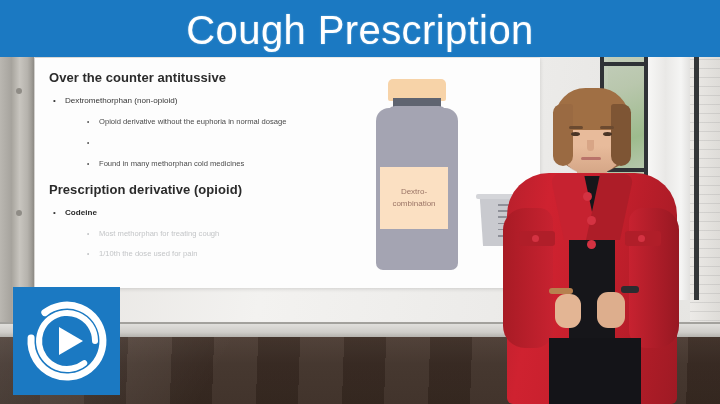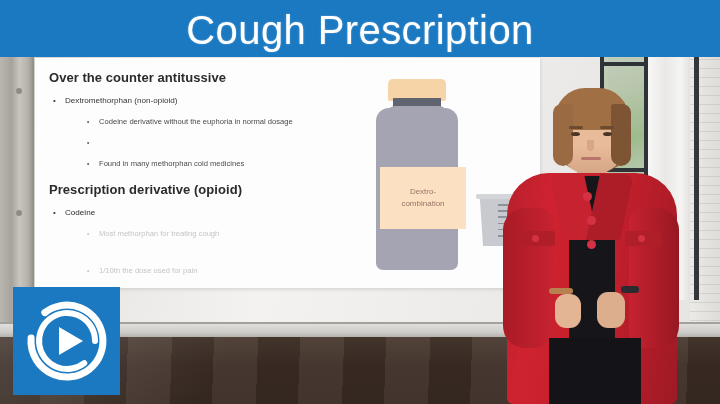--- a/index.html
+++ b/index.html
@@ -122,28 +122,28 @@
   .s-head{
     font-size:13px; font-weight:bold; color:#2b2b2b;
     letter-spacing:.05px;
   }
   .s-head.second{ margin-top:12.5px; }
   .bullet-row{
     display:flex; margin-top:10px;
   }
   .bullet-row.lvl1{ padding-left:4px; }
   .bullet-row.lvl2{ padding-left:38px; margin-top:10px; }
-  .bullet-row.lvl2.tight{ margin-top:26px; }
+  .bullet-row.lvl2.tight{ margin-top:9px; }
   .bul{
     width:12px; flex:0 0 12px; color:#3a3a3a; font-size:8px; line-height:11px;
   }
   .bul.small{ font-size:6.5px; color:#555; }
   .bul.faded{ color:#c2c4c6; }
   .btxt{ font-size:8.1px; color:#353535; line-height:11px; }
-  .btxt.bold{ font-weight:normal; color:#2b2b2b; }
+  .btxt.bold{ font-weight:bold; color:#2b2b2b; }
   .btxt.sub{ font-size:7.6px; color:#4a4a4a; }
   .btxt.faded{ color:#c3c5c7; font-size:7.6px; }
 
   
   .bottle-art{ position:absolute; left:320px; top:12px; width:185px; height:210px; }
   .b-cap{
     position:absolute; left:33px; top:9px; width:58px; height:22px;
     background:#f7d3a8; border-radius:5px 5px 2px 2px;
   }
   .b-collar{
@@ -152,21 +152,21 @@
   }
   .b-body{
     position:absolute; left:21px; top:38px; width:82px; height:162px;
     background:#a4a4b2; border-radius:13px 13px 7px 7px;
   }
   .b-shoulder{
     position:absolute; left:31px; top:36px; width:62px; height:22px;
     background:#a4a4b2; border-radius:9px 9px 0 0;
   }
   .b-label{
-    position:absolute; left:25px; top:97px; width:86px; height:62px;
+    position:absolute; left:25px; top:97px; width:68px; height:62px;
     background:#fbe0c2;
     display:flex; align-items:center; justify-content:center;
   }
   .b-label-text{
     font-size:8px; color:#9b7566; text-align:center; line-height:12px;
   }
   .cup{
     position:absolute; left:123px; top:126px; width:42px; height:50px;
     background:#c9cacf;
     clip-path:polygon(4% 0,96% 0,88% 100%,12% 100%);
@@ -336,21 +336,21 @@
 
     <div class="s-head">Over the counter antitussive</div>
 
     <div class="bullet-row lvl1">
       <span class="bul">•</span>
       <span class="btxt">Dextromethorphan (non-opioid)</span>
     </div>
 
     <div class="bullet-row lvl2">
       <span class="bul small">•</span>
-      <span class="btxt sub" style="max-width:225px">Codeine derivative without the euphoria in normal dosage</span>
+      <span class="btxt sub" style="max-width:225px">Opioid derivative without the euphoria in normal dosage</span>
     </div>
 
     <div class="bullet-row lvl2">
       <span class="bul small">•</span>
     </div>
 
     <div class="bullet-row lvl2">
       <span class="bul small">•</span>
       <span class="btxt sub">Found in many methorphan cold medicines</span>
     </div>

